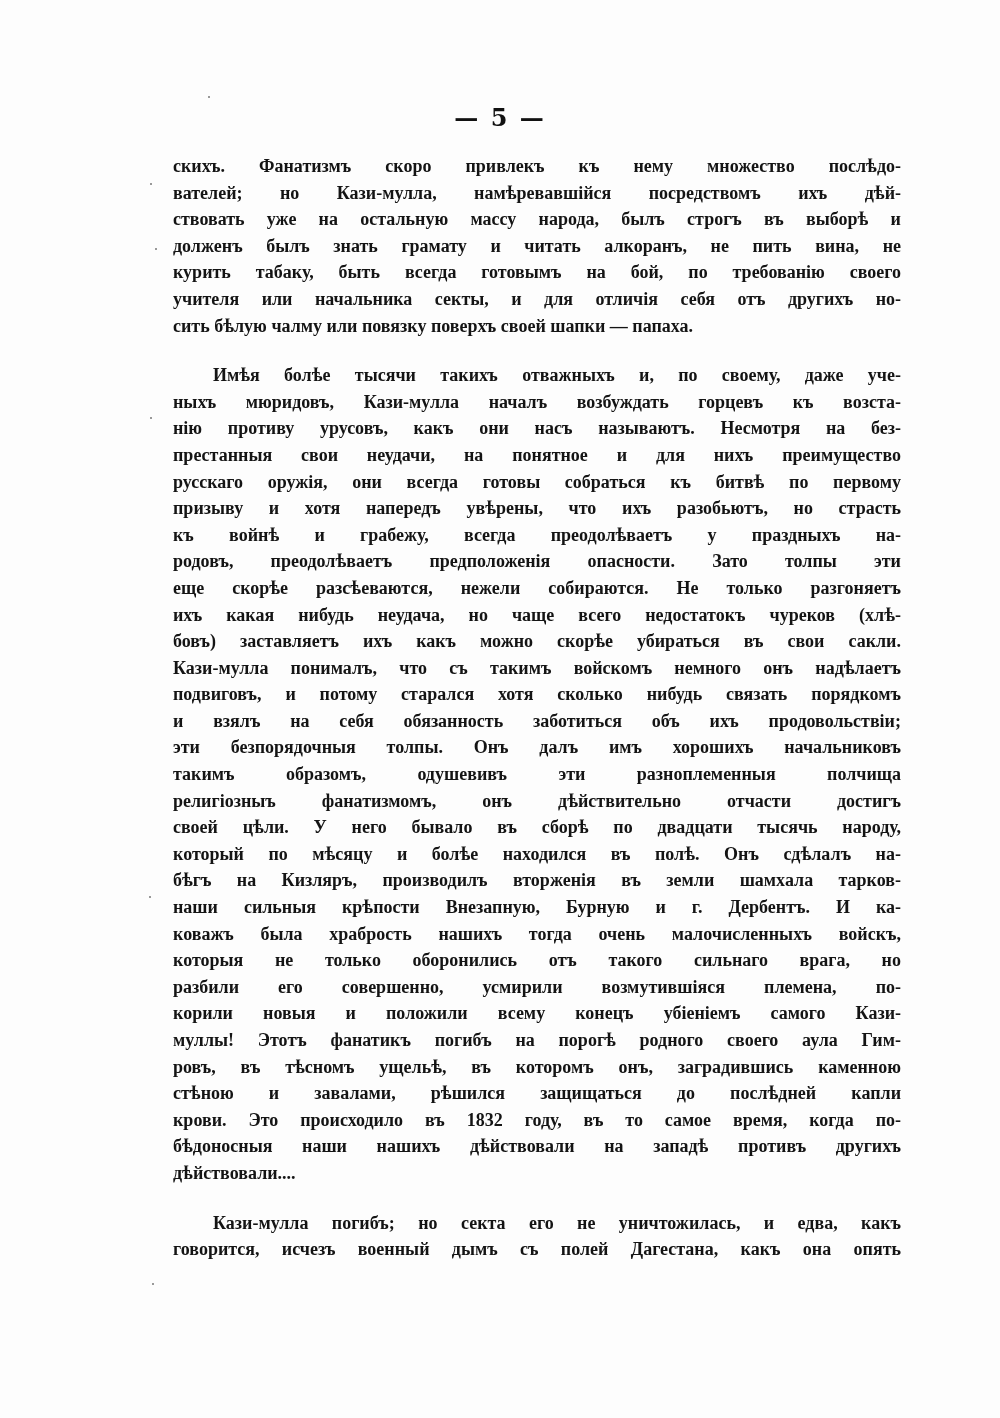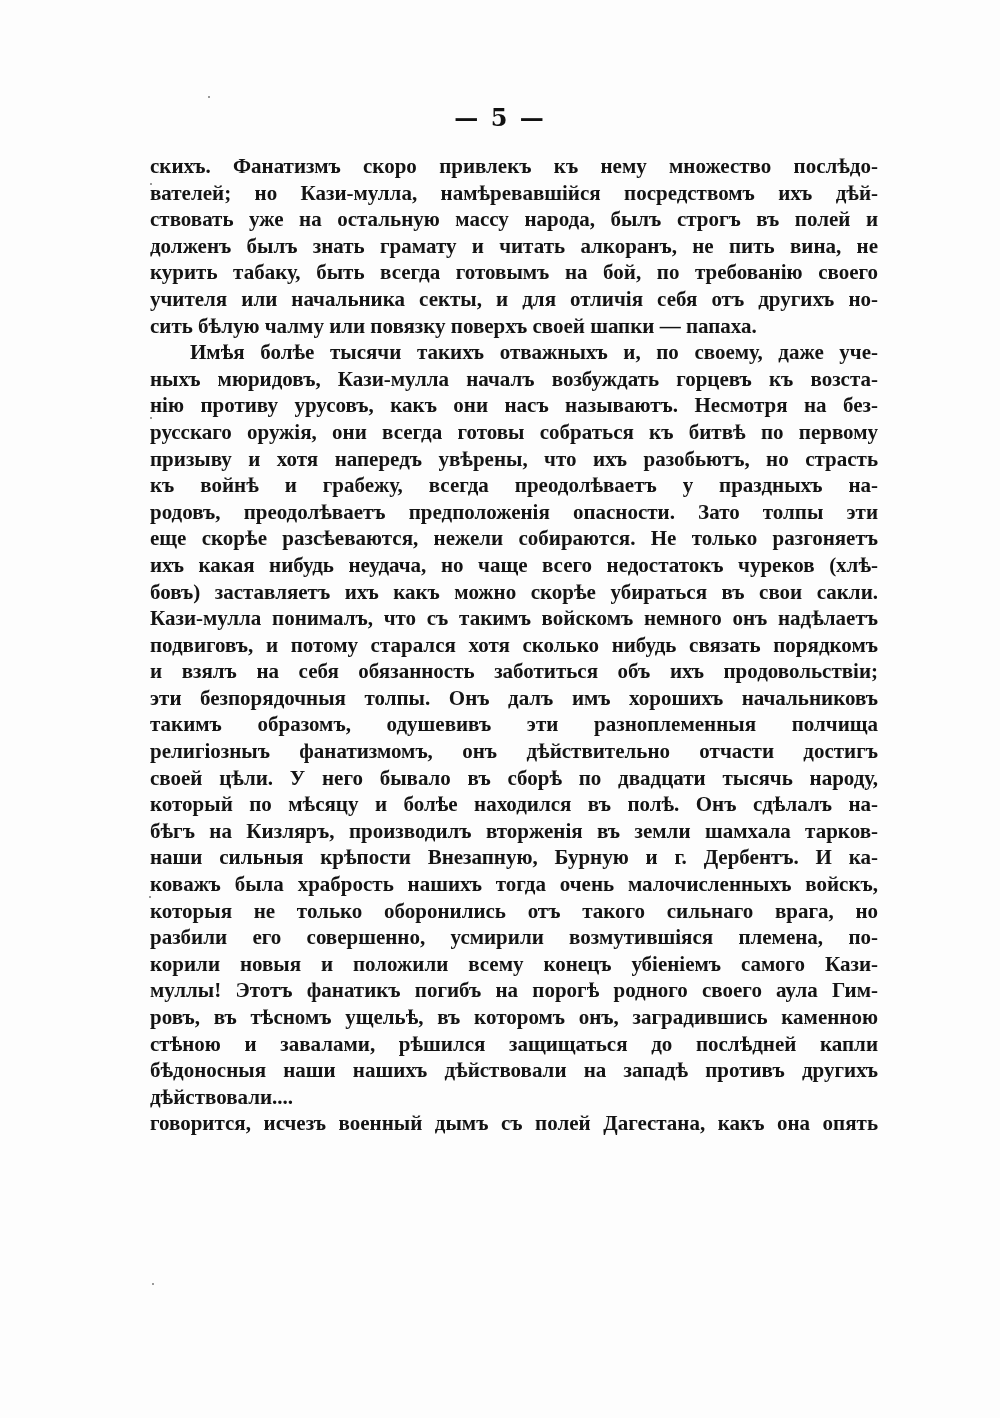--- a/index.html
+++ b/index.html
@@ -7,48 +7,49 @@
   .page {
     position: absolute; left: 0; top: 0; width: 1000px; height: 1418px;
     background: #fdfdfd;
   }
   .page-number {
     position: absolute; top: 103px; left: 0; width: 1000px; text-align: center;
     font-family: "DejaVu Serif", serif; font-weight: bold; font-size: 24px;
     color: #111; letter-spacing: 2px;
   }
   .text-block {
-    position: absolute; left: 150px; top: 153px; width: 728px;
+    position: absolute; left: 173px; top: 153px; width: 728px;
     font-family: "Liberation Serif", serif; font-weight: bold;
-    font-size: 21px; line-height: 26.6px; color: #141414;
+    font-size: 18px; line-height: 26.6px; color: #141414;
   }
   .line {
     display: block; white-space: nowrap; height: 26.6px;
     text-align: justify; text-align-last: justify;
   }
   .line.last { text-align-last: left; }
-  .line.indent { padding-left: 40px; }
+  .line.indent { padding-left: 40px; margin-top: 23px; }
   .speck { position: absolute; width: 2px; height: 2px; background: #777; border-radius: 1px; }
 </style>
 </head>
 <body>
 
 <div class="page">
   <div class="page-number">— 5 —</div>
   <div class="text-block" id="text-block">
       <span class="line">скихъ. Фанатизмъ скоро привлекъ къ нему множество послѣдо-</span>
       <span class="line">вателей; но Кази-мулла, намѣревавшійся посредствомъ ихъ дѣй-</span>
-      <span class="line">ствовать уже на остальную массу народа, былъ строгъ въ полей и</span>
+      <span class="line">ствовать уже на остальную массу народа, былъ строгъ въ выборѣ и</span>
       <span class="line">долженъ былъ знать грамату и читать алкоранъ, не пить вина, не</span>
       <span class="line">курить табаку, быть всегда готовымъ на бой, по требованію своего</span>
       <span class="line">учителя или начальника секты, и для отличія себя отъ другихъ но-</span>
       <span class="line last">сить бѣлую чалму или повязку поверхъ своей шапки — папаха.</span>
       <span class="line indent">Имѣя болѣе тысячи такихъ отважныхъ и, по своему, даже уче-</span>
       <span class="line">ныхъ мюридовъ, Кази-мулла началъ возбуждать горцевъ къ возста-</span>
       <span class="line">нію противу урусовъ, какъ они насъ называютъ. Несмотря на без-</span>
+      <span class="line">престанныя свои неудачи, на понятное и для нихъ преимущество</span>
       <span class="line">русскаго оружія, они всегда готовы собраться къ битвѣ по первому</span>
       <span class="line">призыву и хотя напередъ увѣрены, что ихъ разобьютъ, но страсть</span>
       <span class="line">къ войнѣ и грабежу, всегда преодолѣваетъ у праздныхъ на-</span>
       <span class="line">родовъ, преодолѣваетъ предположенія опасности. Зато толпы эти</span>
       <span class="line">еще скорѣе разсѣеваются, нежели собираются. Не только разгоняетъ</span>
       <span class="line">ихъ какая нибудь неудача, но чаще всего недостатокъ чуреков (хлѣ-</span>
       <span class="line">бовъ) заставляетъ ихъ какъ можно скорѣе убираться въ свои сакли.</span>
       <span class="line">Кази-мулла понималъ, что съ такимъ войскомъ немного онъ надѣлаетъ</span>
       <span class="line">подвиговъ, и потому старался хотя сколько нибудь связать порядкомъ</span>
       <span class="line">и взялъ на себя обязанность заботиться объ ихъ продовольствіи;</span>
@@ -59,22 +60,24 @@
       <span class="line">который по мѣсяцу и болѣе находился въ полѣ. Онъ сдѣлалъ на-</span>
       <span class="line">бѣгъ на Кизляръ, производилъ вторженія въ земли шамхала тарков-</span>
       <span class="line">наши сильныя крѣпости Внезапную, Бурную и г. Дербентъ. И ка-</span>
       <span class="line">коважъ была храбрость нашихъ тогда очень малочисленныхъ войскъ,</span>
       <span class="line">которыя не только оборонились отъ такого сильнаго врага, но</span>
       <span class="line">разбили его совершенно, усмирили возмутившіяся племена, по-</span>
       <span class="line">корили новыя и положили всему конецъ убіеніемъ самого Кази-</span>
       <span class="line">муллы! Этотъ фанатикъ погибъ на порогѣ родного своего аула Гим-</span>
       <span class="line">ровъ, въ тѣсномъ ущельѣ, въ которомъ онъ, заградившись каменною</span>
       <span class="line">стѣною и завалами, рѣшился защищаться до послѣдней капли</span>
+      <span class="line">крови. Это происходило въ 1832 году, въ то самое время, когда по-</span>
       <span class="line">бѣдоносныя наши нашихъ дѣйствовали на западѣ противъ другихъ</span>
       <span class="line last">дѣйствовали....</span>
+      <span class="line indent">Кази-мулла погибъ; но секта его не уничтожилась, и едва, какъ</span>
       <span class="line">говорится, исчезъ военный дымъ съ полей Дагестана, какъ она опять</span>
     </div>
 
   <span class="speck" style="left:208px;top:96px"></span>
   <span class="speck" style="left:150px;top:183px"></span>
   <span class="speck" style="left:155px;top:248px"></span>
   <span class="speck" style="left:150px;top:417px"></span>
   <span class="speck" style="left:149px;top:896px"></span>
   <span class="speck" style="left:152px;top:1283px"></span>
 </div>

